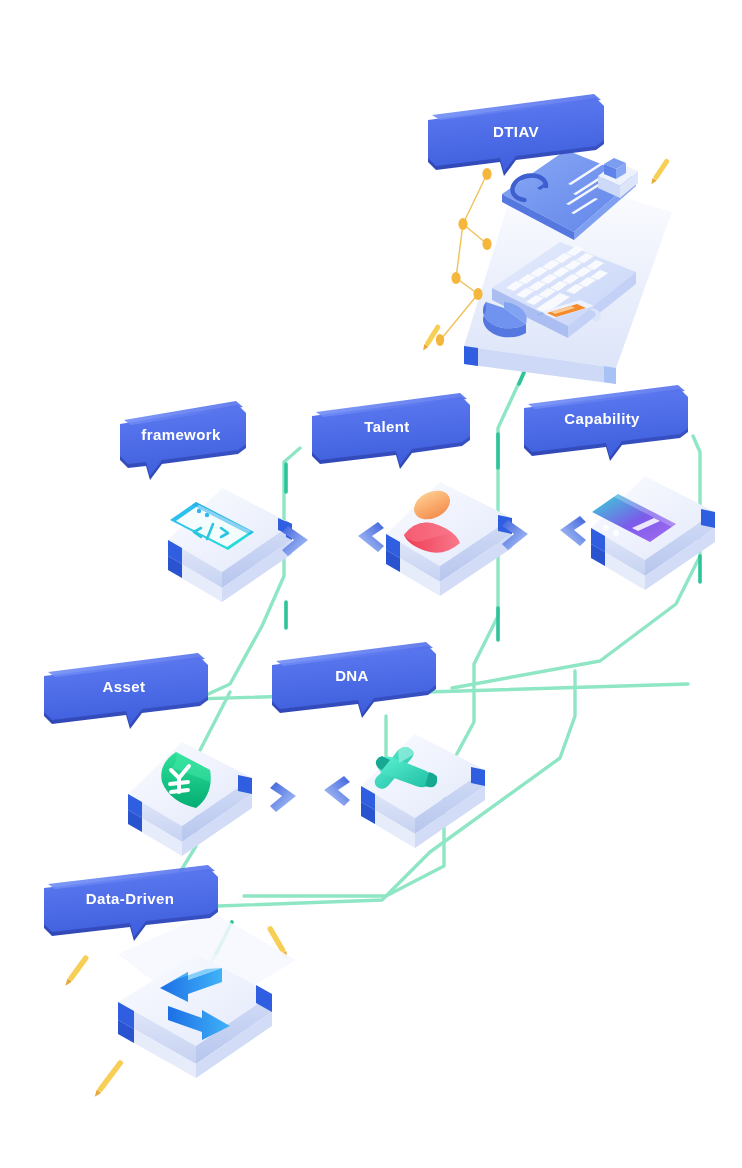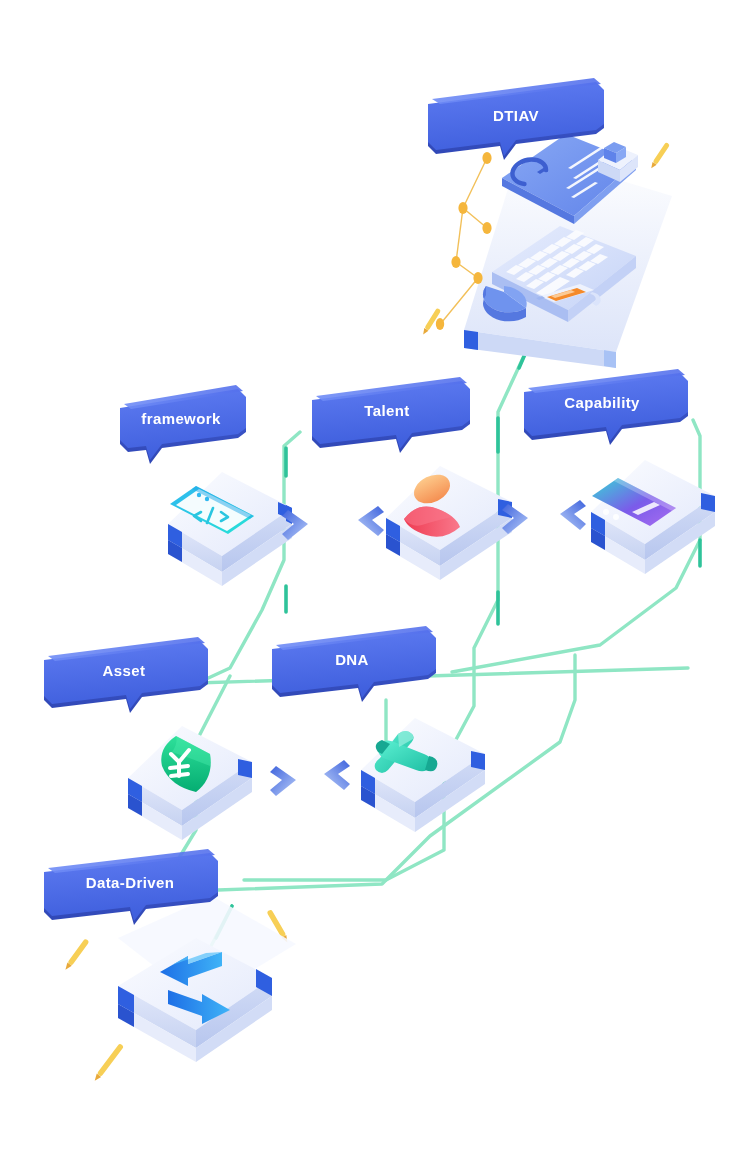--- a/index.html
+++ b/index.html
@@ -1,20 +1,20 @@
 <!DOCTYPE html>
 <html><head>
 <meta charset="utf-8">
 <style>
   html,body{margin:0;padding:0;background:#ffffff;}
   body{
     font-family:"Liberation Sans", sans-serif;
     width:742px;height:1168px;overflow:hidden;position:relative;
   }
-  #stage{position:absolute;inset:0;width:742px;height:912px;}
+  #stage{position:absolute;inset:0;width:742px;height:912px;margin-top:16px;}
   svg.layer{position:absolute;left:0;top:0;width:742px;height:1168px;overflow:visible;}
   #net{z-index:1}
   #deco{z-index:2}
   #cards{z-index:3}
   #arrows{z-index:4}
   #labels{z-index:5}
   .lbl-text{
     font-family:"Liberation Sans", sans-serif;
     font-weight:bold;fill:#ffffff;
     paint-order:stroke;

